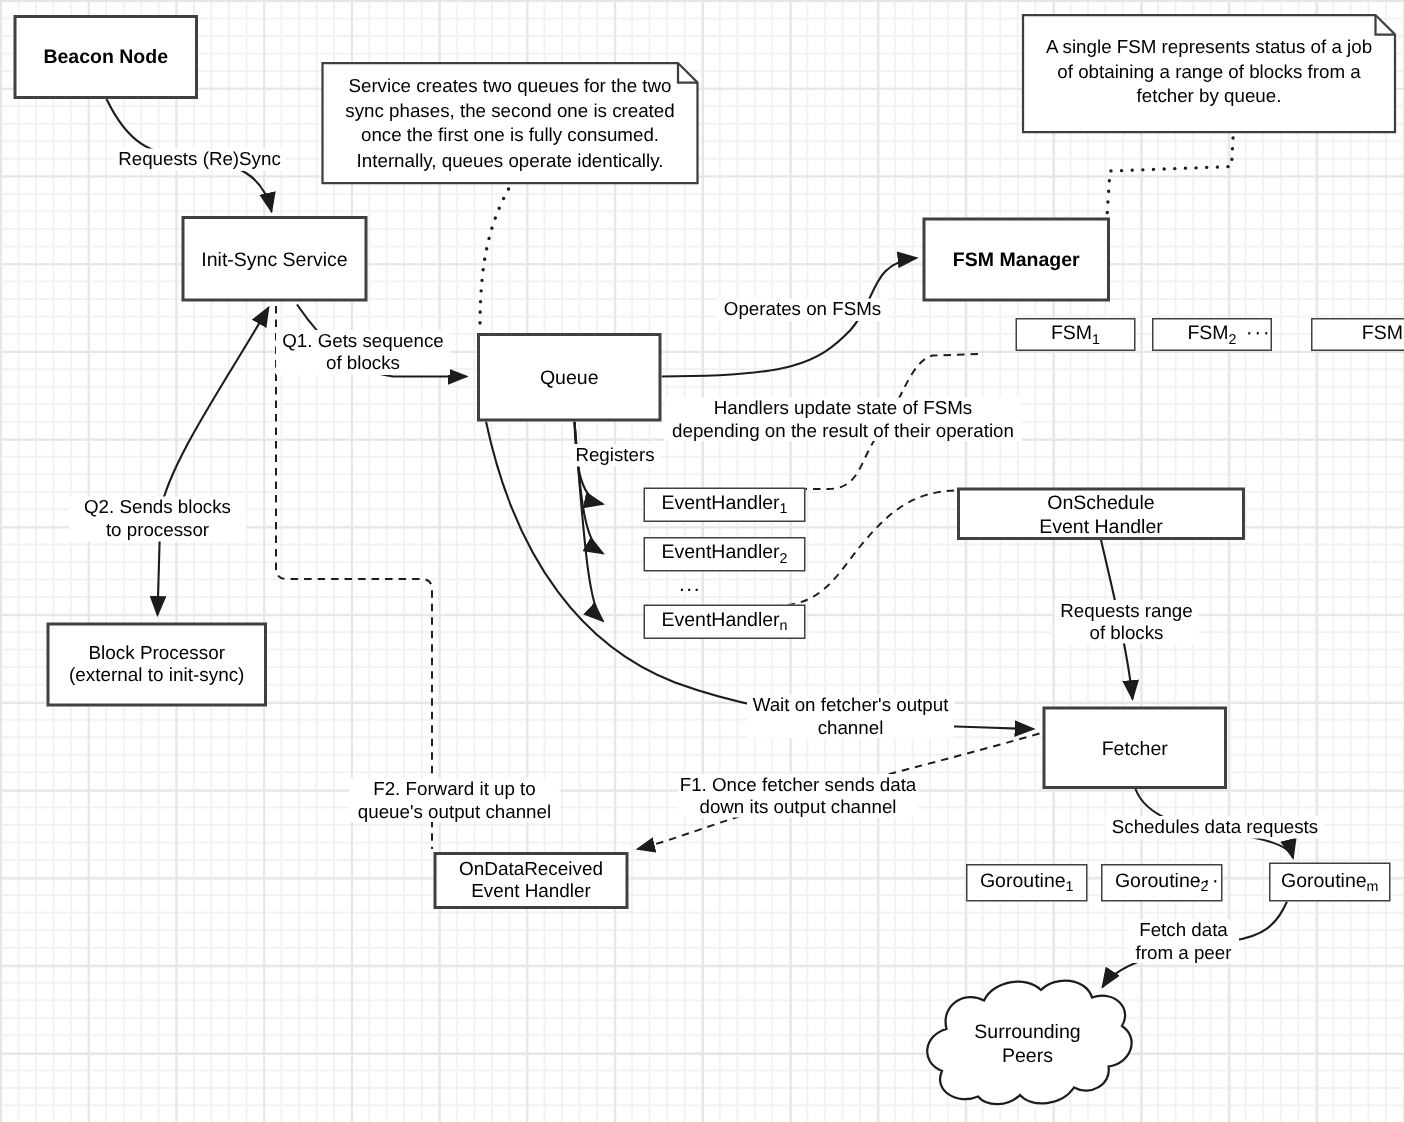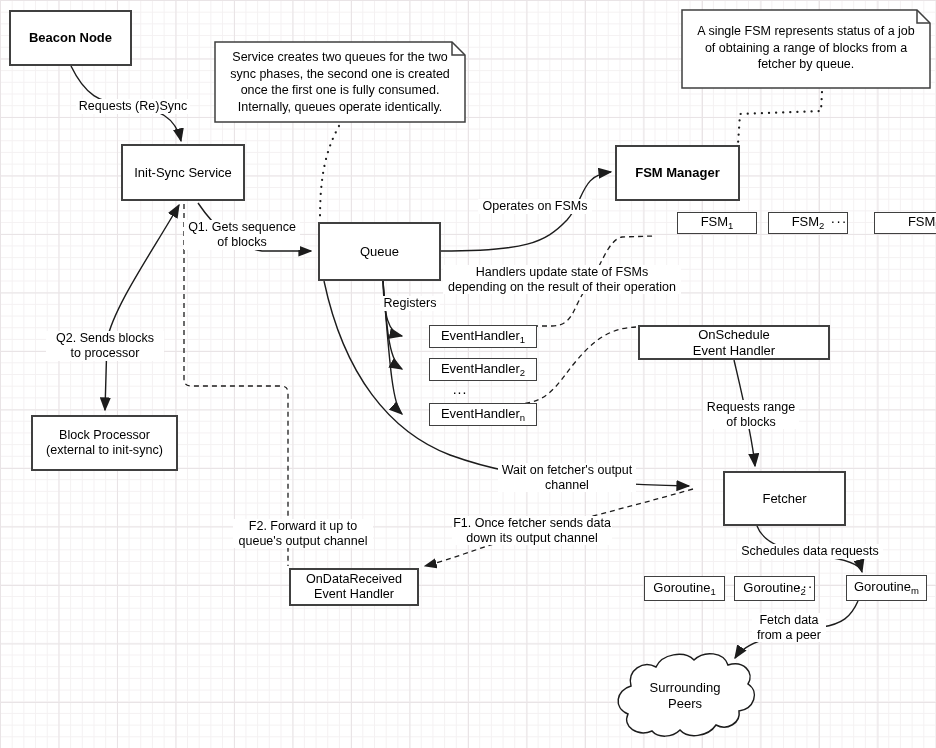--- a/index.html
+++ b/index.html
@@ -107,21 +107,21 @@
     <span>FSM Manager</span>
   </div>
   <div class="box" style="left:31px;top:415px;width:147px;height:56px;font-size:12.6px;">
     <span>Block Processor
 (external to init-sync)</span>
   </div>
   <div class="box" style="left:638px;top:325px;width:192px;height:35px;">
     <span>OnSchedule
 Event Handler</span>
   </div>
-  <div class="box" style="left:695px;top:471px;width:123px;height:55px;margin-left:28px;">
+  <div class="box" style="left:695px;top:471px;width:123px;height:55px;">
     <span>Fetcher</span>
   </div>
   <div class="box" style="left:289px;top:568px;width:130px;height:38px;font-size:12.6px;">
     <span>OnDataReceived
 Event Handler</span>
   </div>
 
   <div class="box small" style="left:655px;top:212px;width:80px;height:22px;">
     <span><span>FSM</span><span class="sub">1</span></span>
   </div>

